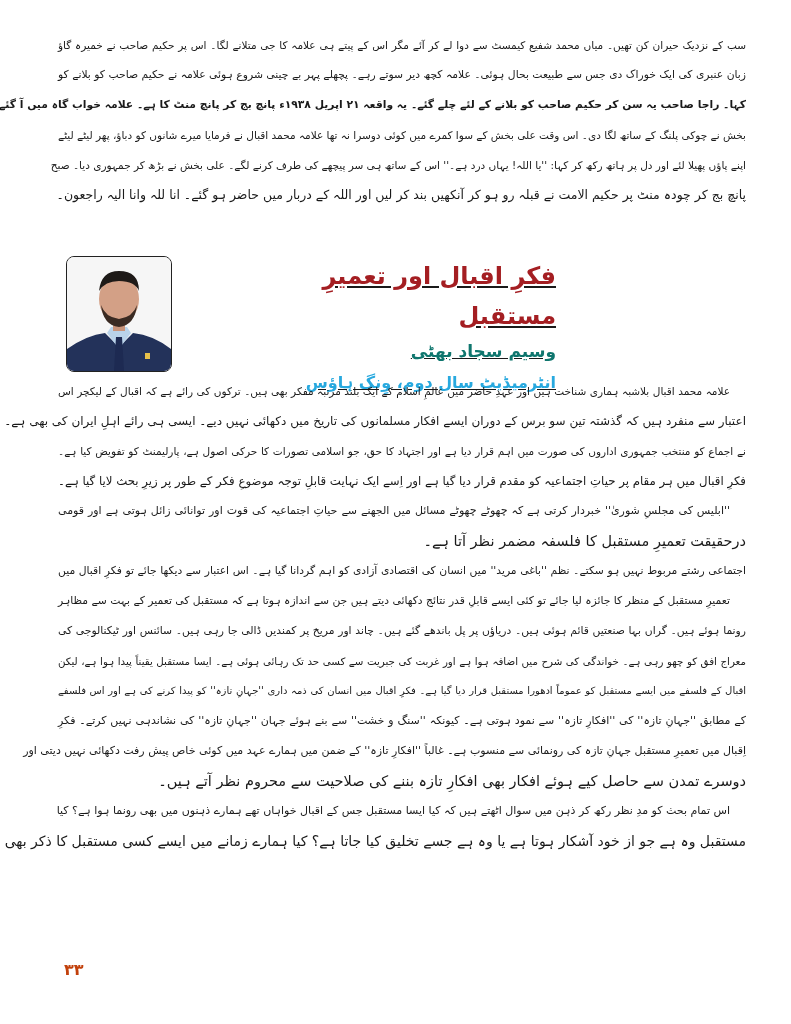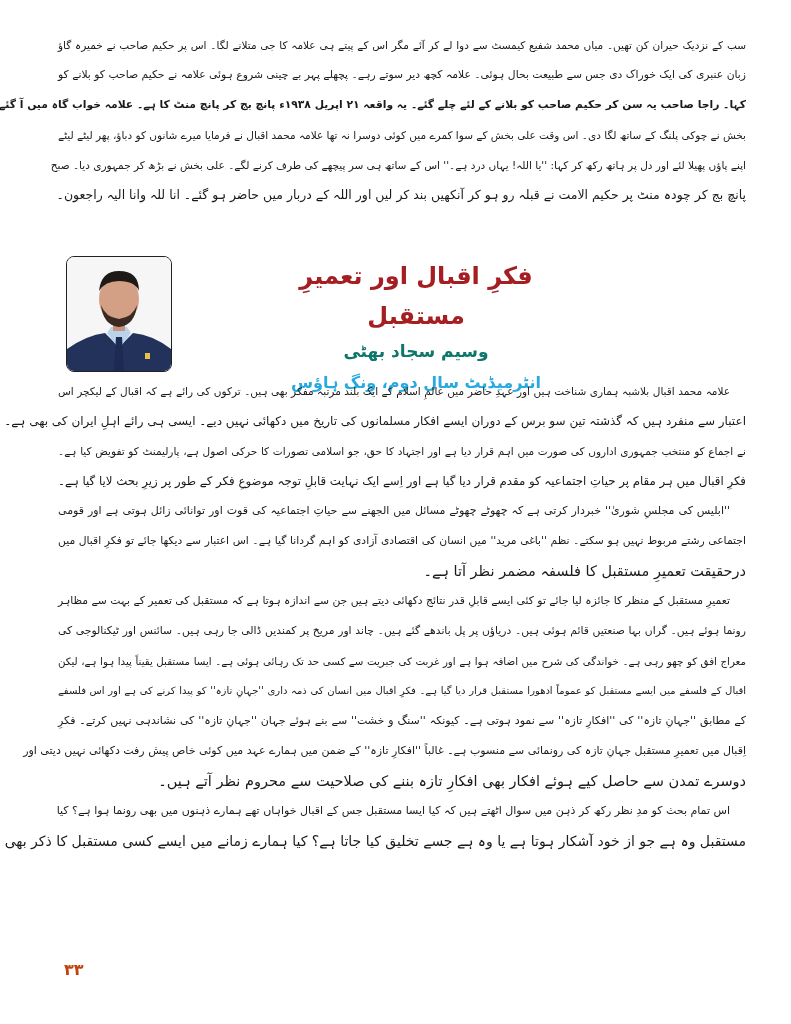--- a/index.html
+++ b/index.html
@@ -17,21 +17,21 @@
   .line.last { text-align-last: right; }
   .line.ind { padding-right: 16px; }
   #para-top { top: 30px; }
   #header-block {
     position: absolute; left: 66px; top: 256px; width: 680px; height: 120px;
   }
   .photo {
     position: absolute; left: 0; top: 0; width: 104px; height: 114px;
     border: 1.5px solid #222; border-radius: 8px; overflow: hidden; background: #f4f4f4;
   }
-  .titles { position: absolute; left: 210px; top: 0; width: 280px; text-align: center; direction: rtl; }
+  .titles { position: absolute; left: 210px; top: 0; width: 280px; text-align: right; direction: rtl; text-decoration: underline; }
   .title { color: #a41e22; font-size: 24px; font-weight: bold; line-height: 40px; }
   .author { color: #0f766e; font-size: 17px; font-weight: bold; line-height: 30px; }
   .affil { color: #28a9df; font-size: 16px; font-weight: bold; line-height: 34px; }
   #body-block { top: 376px; }
   .page-num {
     position: absolute; left: 64px; top: 960px; font-size: 16px; color: #c2410c; font-weight: bold;
   }
 </style>
 </head>
 <body>
@@ -70,22 +70,22 @@
 
   <div class="col" id="body-block">
     <div>
       <span class="line ind" style="font-size: 10.5px;">علامہ محمد اقبال بلاشبہ ہماری شناخت ہیں اور عہدِ حاضر میں عالمِ اسلام کے ایک بلند مرتبہ مفکر بھی ہیں۔ ترکوں کی رائے ہے کہ اقبال کے لیکچر اس</span>
       <span class="line" style="font-size: 12px;">اعتبار سے منفرد ہیں کہ گذشتہ تین سو برس کے دوران ایسے افکار مسلمانوں کی تاریخ میں دکھائی نہیں دیے۔ ایسی ہی رائے اہلِ ایران کی بھی ہے۔ فکرِ اقبال</span>
       <span class="line" style="font-size: 10.5px;">نے اجماع کو منتخب جمہوری اداروں کی صورت میں اہم قرار دیا ہے اور اجتہاد کا حق، جو اسلامی تصورات کا حرکی اصول ہے، پارلیمنٹ کو تفویض کیا ہے۔</span>
       <span class="line last" style="font-size: 11.75px;">فکرِ اقبال میں ہر مقام پر حیاتِ اجتماعیہ کو مقدم قرار دیا گیا ہے اور اِسے ایک نہایت قابلِ توجہ موضوعِ فکر کے طور پر زیرِ بحث لایا گیا ہے۔</span>
     </div>
     <div>
       <span class="line ind" style="font-size: 11px;">''ابلیس کی مجلسِ شوریٰ'' خبردار کرتی ہے کہ چھوٹے چھوٹے مسائل میں الجھنے سے حیاتِ اجتماعیہ کی قوت اور توانائی زائل ہوتی ہے اور قومی</span>
+      <span class="line last">درحقیقت تعمیرِ مستقبل کا فلسفہ مضمر نظر آتا ہے۔</span>
       <span class="line" style="font-size: 10.75px;">اجتماعی رشتے مربوط نہیں ہو سکتے۔ نظم ''باغی مرید'' میں انسان کی اقتصادی آزادی کو اہم گردانا گیا ہے۔ اس اعتبار سے دیکھا جائے تو فکرِ اقبال میں</span>
-      <span class="line last">درحقیقت تعمیرِ مستقبل کا فلسفہ مضمر نظر آتا ہے۔</span>
     </div>
     <div>
       <span class="line ind" style="font-size: 10.75px;">تعمیرِ مستقبل کے منظر کا جائزہ لیا جائے تو کئی ایسے قابلِ قدر نتائج دکھائی دیتے ہیں جن سے اندازہ ہوتا ہے کہ مستقبل کی تعمیر کے بہت سے مظاہر</span>
       <span class="line" style="font-size: 10.75px;">رونما ہوئے ہیں۔ گراں بہا صنعتیں قائم ہوئی ہیں۔ دریاؤں پر پل باندھے گئے ہیں۔ چاند اور مریخ پر کمندیں ڈالی جا رہی ہیں۔ سائنس اور ٹیکنالوجی کی</span>
       <span class="line" style="font-size: 10.25px;">معراج افق کو چھو رہی ہے۔ خواندگی کی شرح میں اضافہ ہوا ہے اور غربت کی جبریت سے کسی حد تک رہائی ہوئی ہے۔ ایسا مستقبل یقیناً پیدا ہوا ہے، لیکن</span>
       <span class="line" style="font-size: 10px;">اقبال کے فلسفے میں ایسے مستقبل کو عموماً ادھورا مستقبل قرار دیا گیا ہے۔ فکرِ اقبال میں انسان کی ذمہ داری ''جہانِ تازہ'' کو پیدا کرنے کی ہے اور اس فلسفے</span>
       <span class="line" style="font-size: 11px;">کے مطابق ''جہانِ تازہ'' کی ''افکارِ تازہ'' سے نمود ہوتی ہے۔ کیونکہ ''سنگ و خشت'' سے بنے ہوئے جہان ''جہانِ تازہ'' کی نشاندہی نہیں کرتے۔ فکرِ</span>
       <span class="line" style="font-size: 11px;">اِقبال میں تعمیرِ مستقبل جہانِ تازہ کی رونمائی سے منسوب ہے۔ غالباً ''افکارِ تازہ'' کے ضمن میں ہمارے عہد میں کوئی خاص پیش رفت دکھائی نہیں دیتی اور</span>
       <span class="line last">دوسرے تمدن سے حاصل کیے ہوئے افکار بھی افکارِ تازہ بننے کی صلاحیت سے محروم نظر آتے ہیں۔</span>
     </div>

